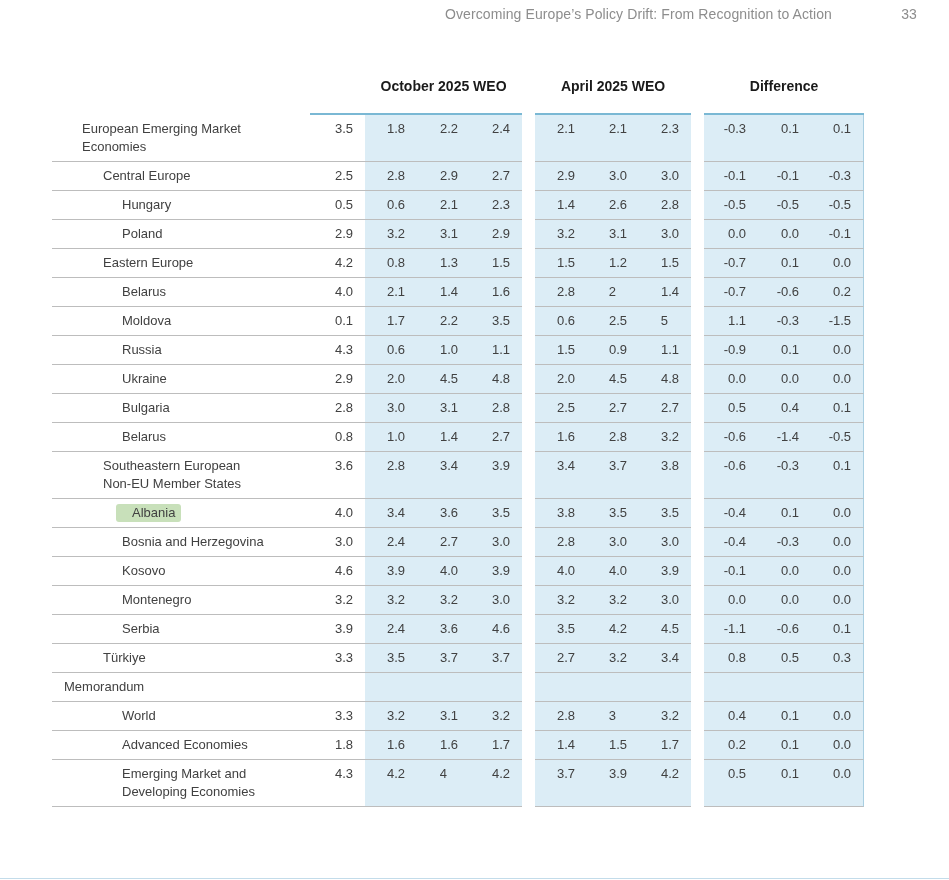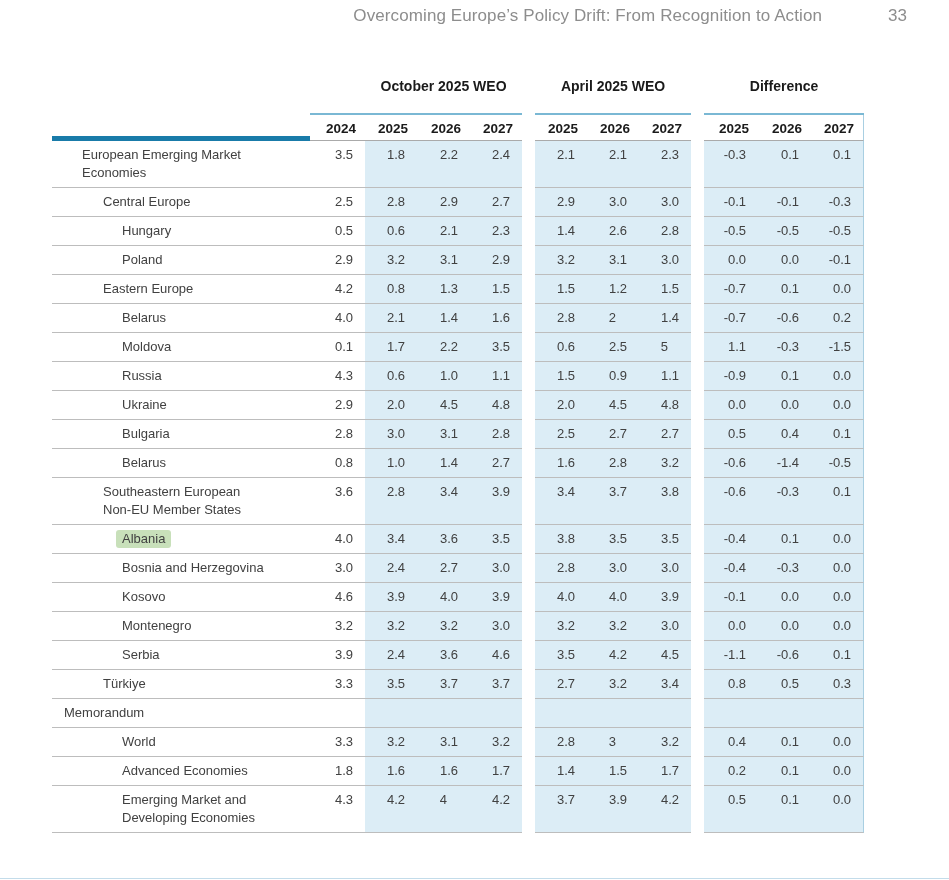--- a/index.html
+++ b/index.html
@@ -9,26 +9,26 @@
     position: relative;
     width: 949px;
     height: 880px;
     background: #ffffff;
     overflow: hidden;
   }
 
   .running-head {
     position: absolute;
     top: 6px;
-    left: 39px;
+    left: 49px;
     width: 868px;
     display: flex;
     justify-content: flex-end;
     align-items: flex-end;
-    font-size: 17px;
+    font-size: 14px;
     color: var(--running-head-text, #8d8d8d);
     letter-spacing: 0.1px;
   }
   .running-head .pageno { width: 57px; text-align: right; margin-left: 28px; }
 
   table.weo {
     position: absolute;
     left: 52px;
     top: 78px;
     width: 812px;
@@ -76,21 +76,21 @@
   td.label-cell.ind-0 { padding-left: 12px; }
   td.label-cell.ind-1 { padding-left: 30px; }
   td.label-cell.ind-2 { padding-left: 51px; }
   td.label-cell.ind-3 { padding-left: 70px; }
 
   .label-text { white-space: pre-line; }
   .label-text.italic { }
   .label-text.highlight {
     background: var(--highlight, #c8e0ba);
     border-radius: 3px;
-    padding: 1px 6px 2px 6px;
+    padding: 1px 6px 2px 16px;
     margin-left: -6px;
     white-space: nowrap;
   }
 
   .last { border-right: 1px solid #a9cfe2; }
 
   .page-bottom-line {
     position: absolute;
     left: 0;
     width: 949px;
@@ -127,35 +127,20 @@
     </colgroup>
     <thead>
       <tr class="group-row">
         <th class="label-col"></th>
         <th class="grp oct" colspan="4">October 2025 WEO</th>
         <th class="gapc"></th>
         <th class="grp" colspan="3">April 2025 WEO</th>
         <th class="gapc"></th>
         <th class="grp" colspan="3">Difference</th>
       </tr>
-      <tr class="year-row">
-        <th class="label-col"></th>
-        <th class="yr">2024</th>
-        <th class="yr">2025</th>
-        <th class="yr">2026</th>
-        <th class="yr">2027</th>
-        <th class="gapc"></th>
-        <th class="yr">2025</th>
-        <th class="yr">2026</th>
-        <th class="yr">2027</th>
-        <th class="gapc"></th>
-        <th class="yr">2025</th>
-        <th class="yr">2026</th>
-        <th class="yr last">2027</th>
-      </tr>
     </thead>
     <tbody id="table-body">
         <tr>
     <td class="label-cell ind-1"><span class="label-text">European Emerging Market
 Economies</span></td>
     <td class="num">3.5</td>
     <td class="num shade">1.8</td>
     <td class="num shade">2.2</td>
     <td class="num shade">2.4</td>
     <td class="gapc"></td>

